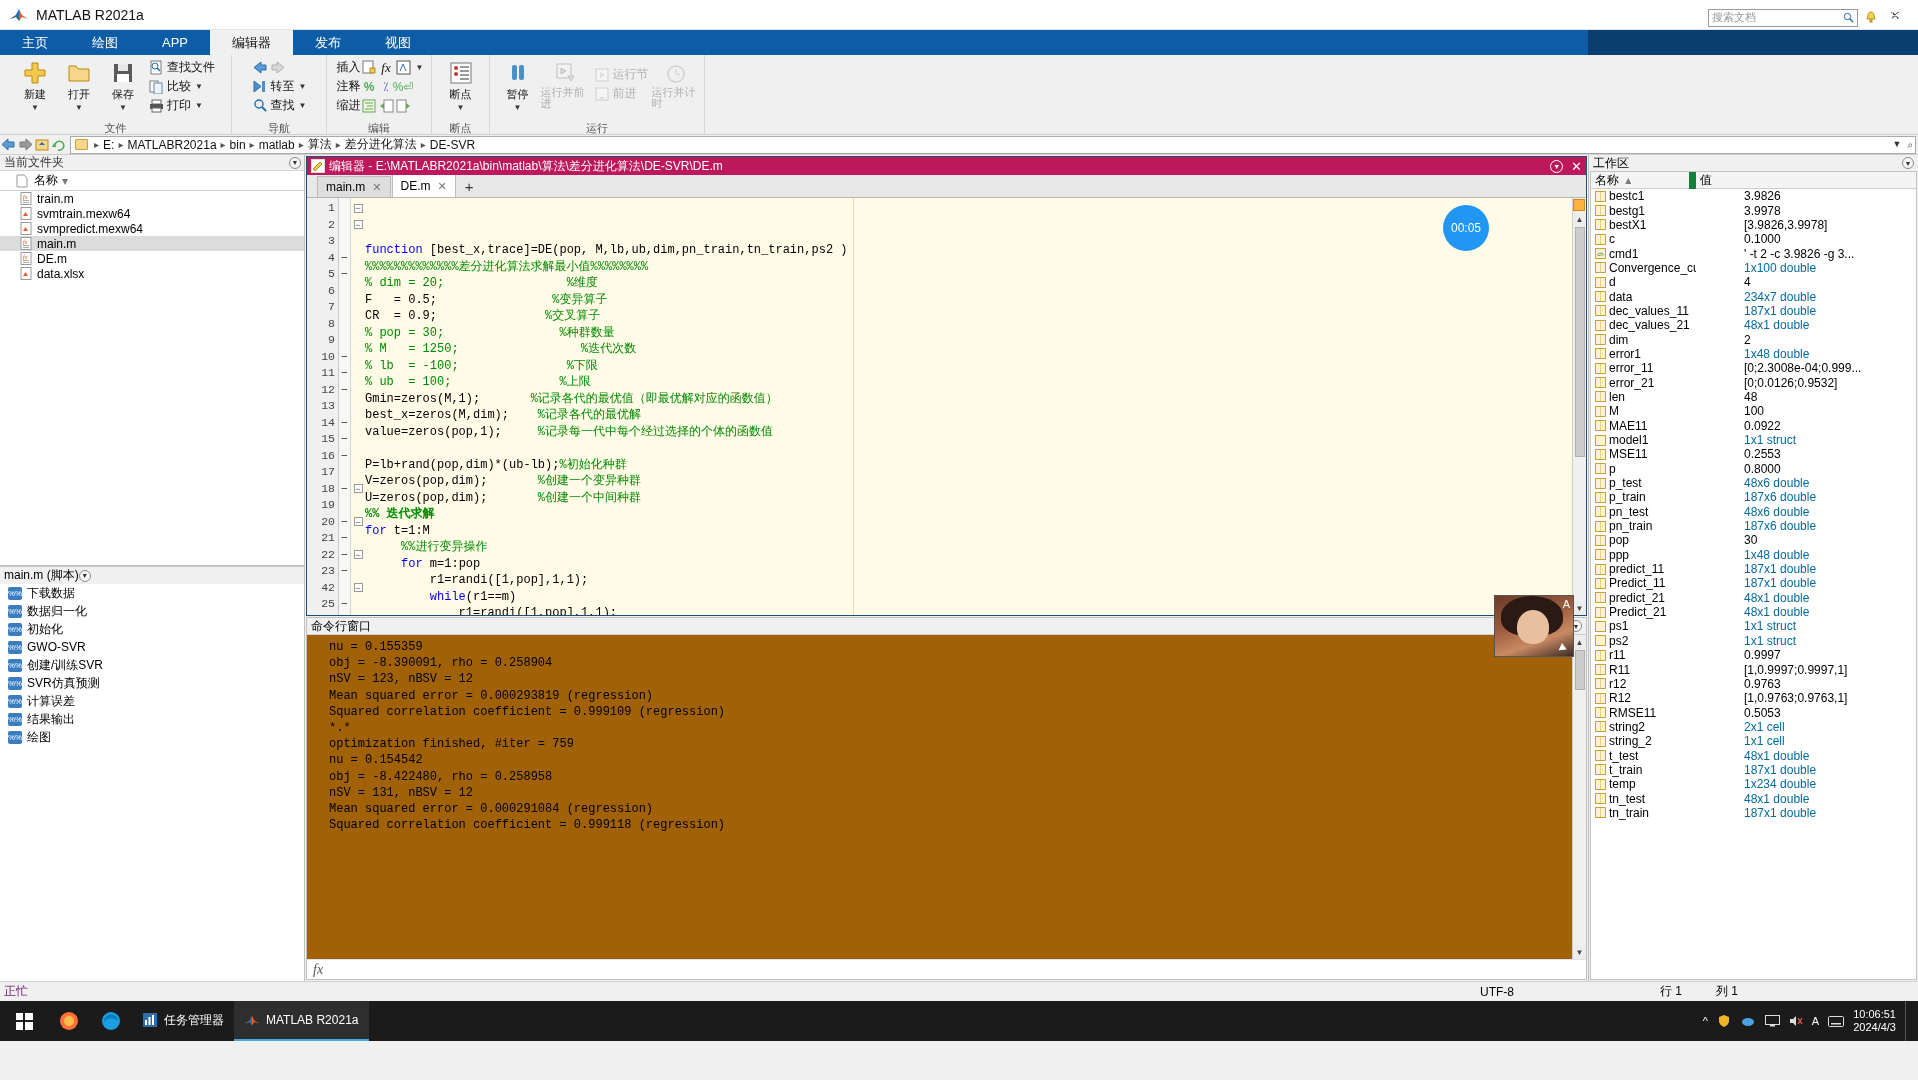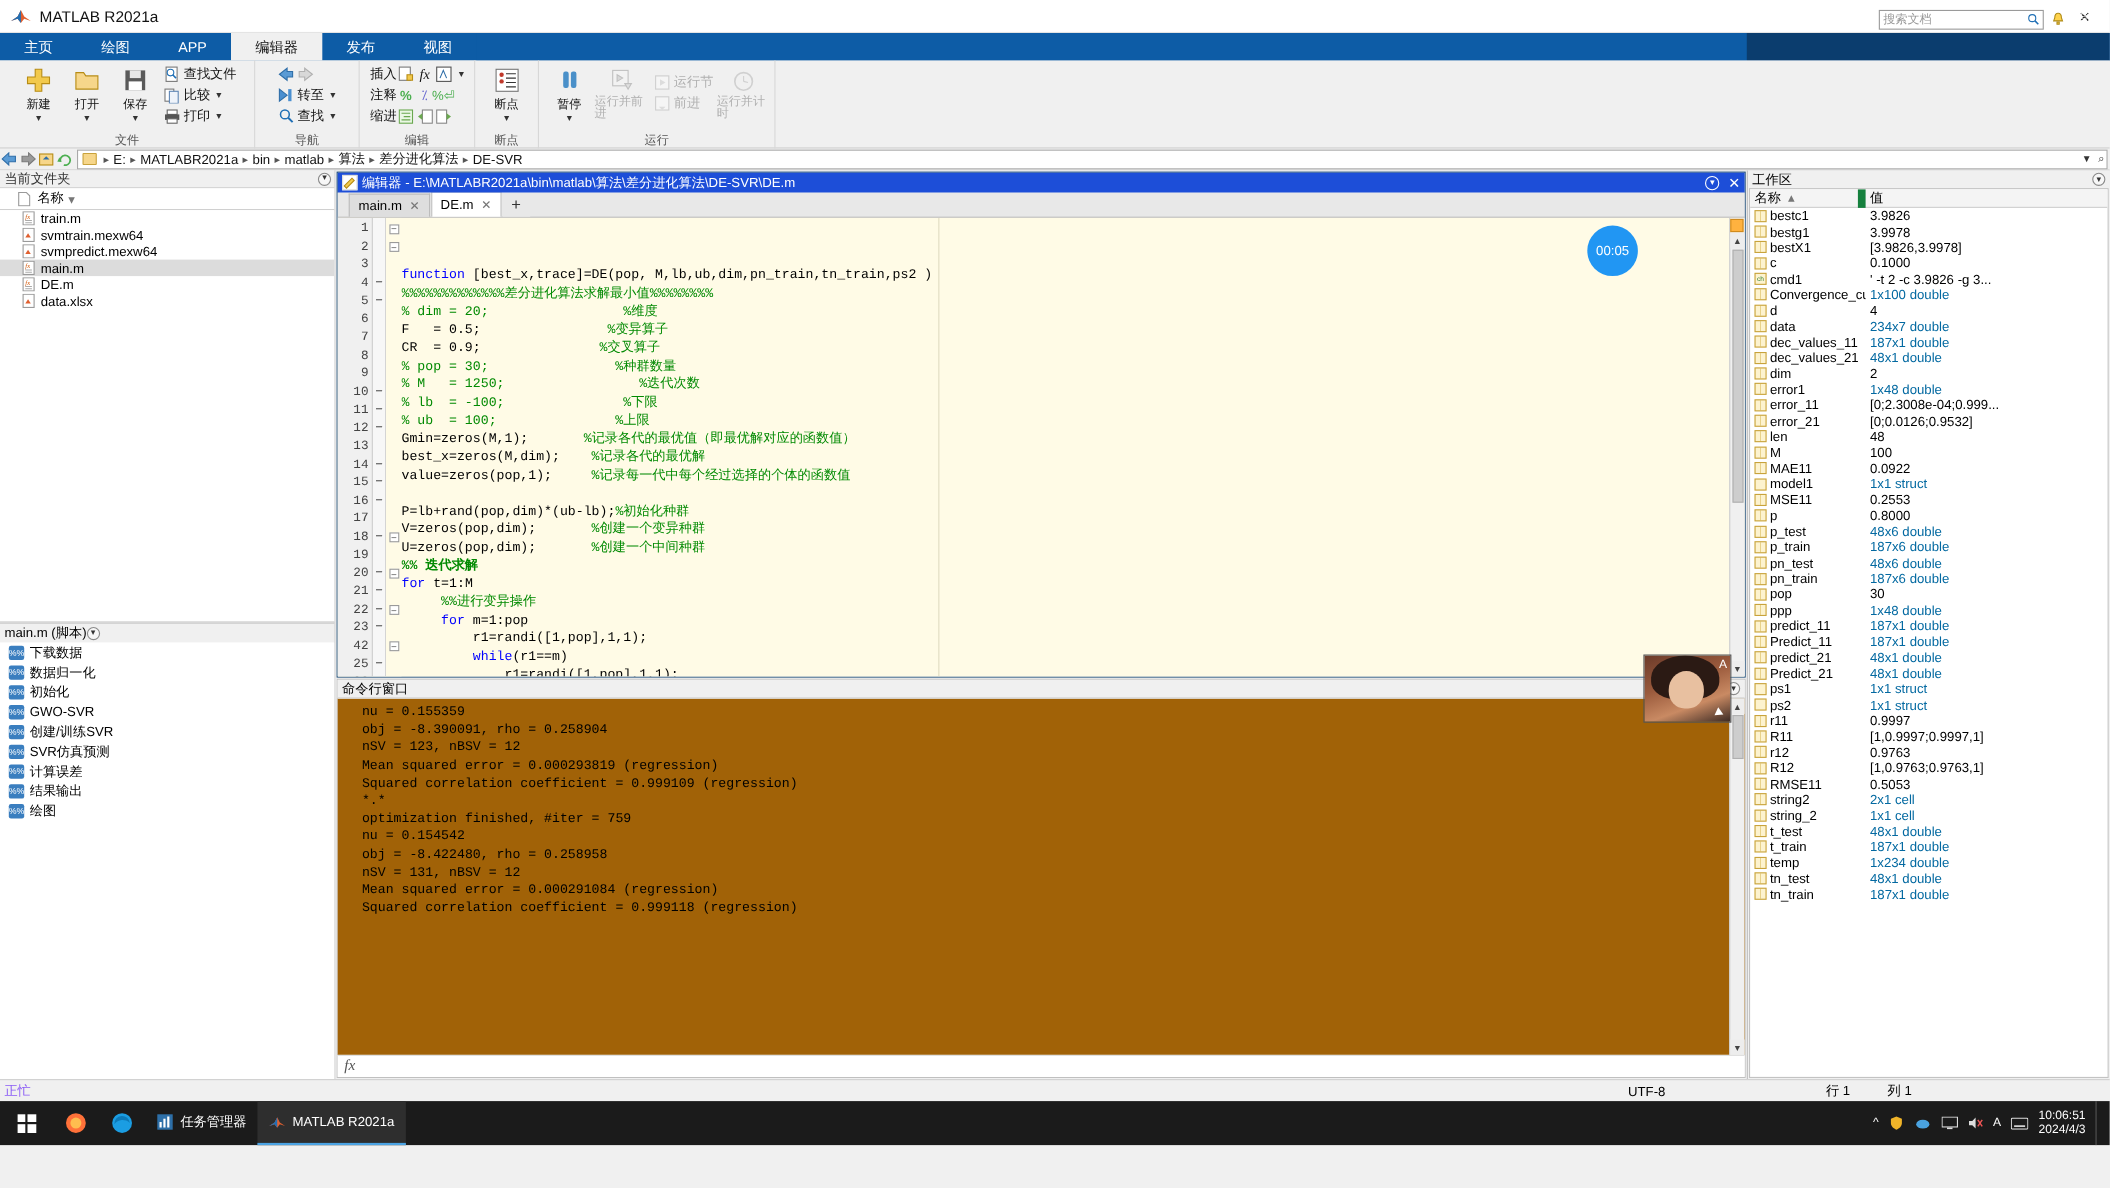--- a/index.html
+++ b/index.html
@@ -95,21 +95,21 @@
               display:flex; align-items:center; font-size:12px; padding-left:4px; position:relative;}
   #outline{ flex:1; background:#fff; overflow:hidden; position:relative; }
   .orow{ height:18px; display:flex; align-items:center; font-size:12px; padding-left:8px; }
   .orow .oic{ width:14px; height:13px; margin-right:5px; border-radius:2px;
               background:#3a7ebf; display:flex; align-items:center; justify-content:center;
               color:#fff; font-size:8px;}
   
   #center{ flex:1; display:flex; flex-direction:column; background:#f0f0f0; }
   #editorwin{ height:460px; display:flex; flex-direction:column;
               border:1px solid #1f4e79; margin:1px 1px 0 1px;}
-  #editortitle{ height:18px; background:#1d4ed8; display:flex; align-items:center;
+  #editortitle{ height:18px; background:#be185d; display:flex; align-items:center;
                 color:#fff; font-size:12px; padding-left:4px; position:relative; }
   #editortitle .tbic{ width:14px; height:14px; margin-right:4px; background:#fff;
                       border:1px solid #ddd; display:flex; align-items:center;
                       justify-content:center; font-size:9px; color:#0d5ca6;}
   #editortitle .right{ position:absolute; right:4px; display:flex; align-items:center; gap:8px;}
   #editortabs{ height:23px; background:#e8e8e8; display:flex; align-items:flex-end;
                border-bottom:1px solid #b6b6b6; padding-left:10px;}
   .etab{ height:21px; display:flex; align-items:center; padding:0 8px; font-size:12px;
          background:#dedede; border:1px solid #bcbcbc; border-bottom:none; margin-right:1px;}
   .etab.active{ background:#fff; height:23px; }
@@ -159,21 +159,21 @@
           position:relative; }
   #wstable{ flex:1; background:#fff; border:1px solid #c3c3c3; margin:0 1px 1px 1px;
             overflow:hidden; }
   #wscols{ height:17px; background:#f4f4f4; border-bottom:1px solid #cfcfcf; display:flex;
            font-size:12px; align-items:center;}
   #wscols .c1{ width:105px; padding-left:4px; border-right:7px solid #15803d; height:17px;
                line-height:17px;}
   #wscols .c2{ flex:1; padding-left:4px;}
   .wsrow{ height:14.35px; display:flex; align-items:center; font-size:12px; }
   .wsrow .nm{ width:105px; display:flex; align-items:center; overflow:hidden; white-space:nowrap;}
-  .wsrow .vl{ flex:1; padding-left:4px; overflow:hidden; white-space:nowrap;}
+  .wsrow .vl{ flex:1; padding-left:4px; overflow:hidden; white-space:nowrap;margin-left:44px;}
   .wsrow .vl.it{ color:#0369a1;}
   .vicon{ width:11px; height:11px; margin:0 3px 0 4px; border:1px solid #c8a33c;
           background:
             linear-gradient(to right,#fdf3cf 0 49%, #e8d28a 49% 51%, #fdf3cf 51% 100%),
             #fdf3cf;
           position:relative; flex:0 0 auto;}
   .vicon.vstruct{ background:#fdf3cf; }
   .vicon.vchar{ background:#fdf3cf; font-size:6px; color:#2e7d32;
                 display:flex; align-items:center; justify-content:center;}
   
@@ -188,21 +188,21 @@
   #avatar .a-hair{ position:absolute; left:6px; top:0; width:62px; height:40px;
                    background:#2b1a14; border-radius:50% 50% 40% 40%;}
   #avatar .a-face{ position:absolute; left:22px; top:14px; width:32px; height:34px;
                    background:#e8c0a0; border-radius:50% 50% 45% 45%;}
   #avatar .cursor{ position:absolute; right:6px; bottom:4px; width:0; height:0;
                    border-left:7px solid #fff; border-top:4px solid transparent;
                    border-bottom:4px solid transparent; transform:rotate(25deg);}
   
   #statusbar{ height:20px; background:#f0f0f0; display:flex; align-items:center;
               border-top:1px solid #cfcfcf; font-size:12px; position:relative;}
-  #statusbar .sleft{ padding-left:4px; color:#8b5cf6;}
+  #statusbar .sleft{ padding-left:4px; color:#701a75;}
   #statusbar .enc{ position:absolute; left:1480px;}
   #statusbar .pos{ position:absolute; left:1660px; }
   
   #taskbar{ height:40px; background:#1b1b1b; display:flex; align-items:center;
             position:relative; }
   #startbtn{ width:48px; height:40px; display:flex; align-items:center; justify-content:center;}
   .winlogo{ width:17px; height:17px; display:grid; grid-template-columns:1fr 1fr;
             grid-template-rows:1fr 1fr; gap:2px;}
   .winlogo i{ background:#fff; display:block;}
   .tbicon{ width:42px; height:40px; display:flex; align-items:center; justify-content:center;}

